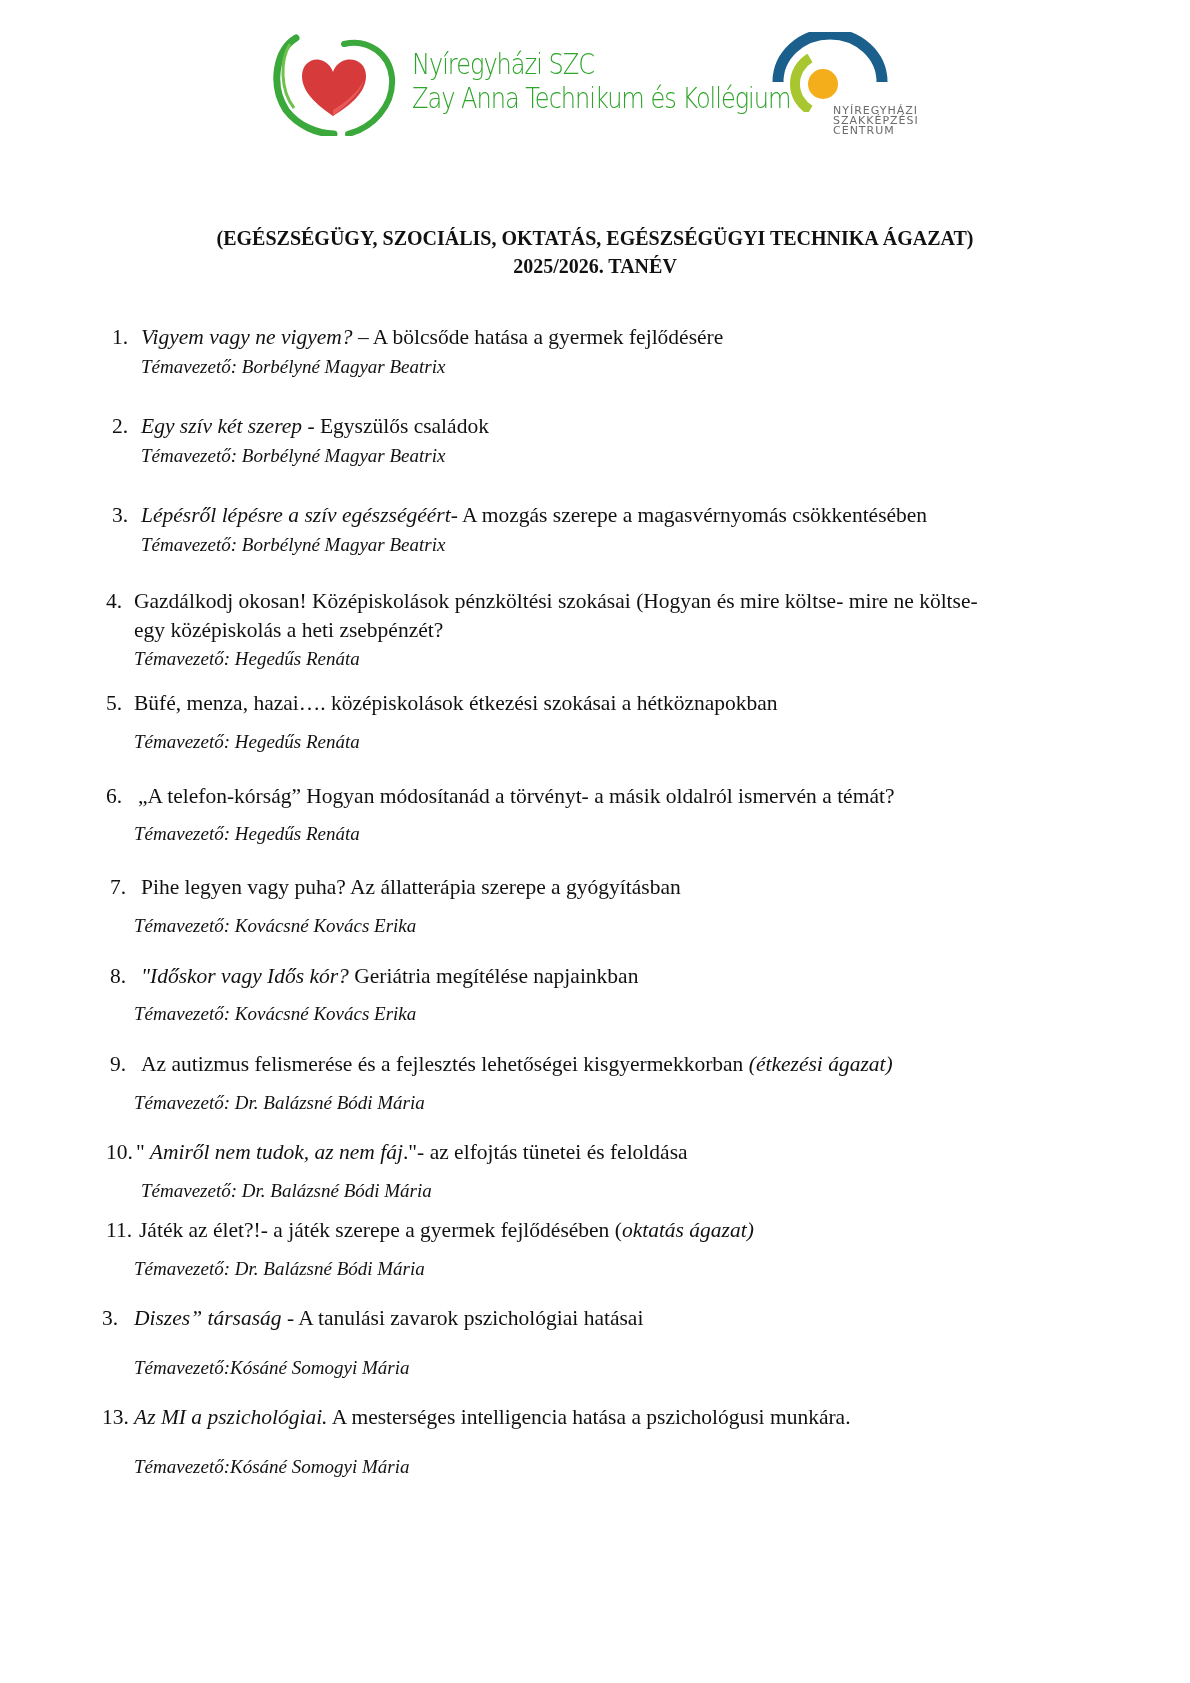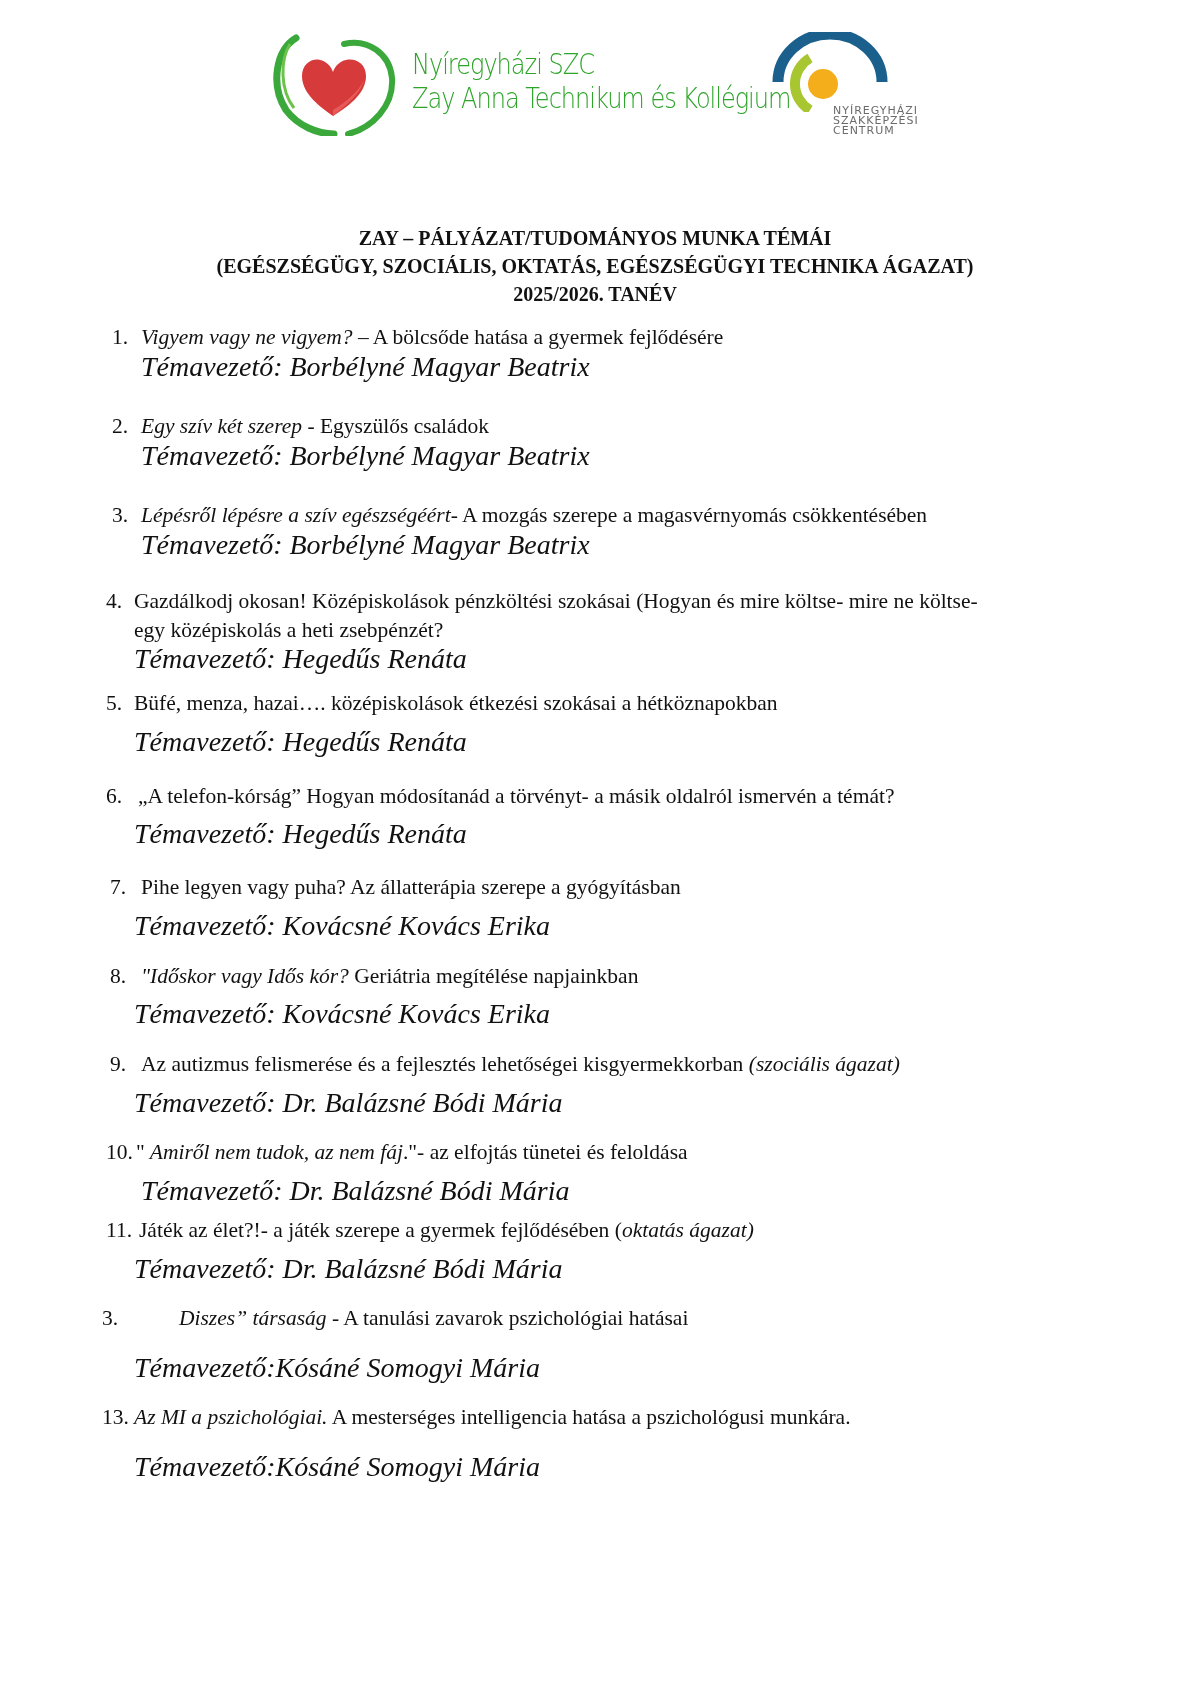--- a/index.html
+++ b/index.html
@@ -24,21 +24,21 @@
   }
   .szc-text div { height: 10px; }
   .title-block {
     position: absolute; left: 0; top: 224px; width: 1190px; text-align: center;
     font-weight: bold; font-size: 20px; line-height: 28px;
   }
   .title-block div { height: 28px; }
   .item { position: absolute; font-size: 21.5px; line-height: 30px; white-space: nowrap; }
   .num { position: absolute; }
   .i { font-style: italic; }
-  .sup { position: absolute; font-style: italic; font-size: 28px; line-height: 30px; white-space: nowrap; }
+  .sup { position: absolute; font-style: italic; font-size: 19px; line-height: 30px; white-space: nowrap; }
 </style>
 </head>
 <body>
 
 <div class="header">
   <svg class="zay-logo" viewBox="0 0 130 106">
     <path d="M28 8 C8 20 2 55 18 80 C30 96 50 104 66 104" fill="none" stroke="#3aa83a" stroke-width="7" stroke-linecap="round"></path>
     <path d="M22 14 C12 30 12 60 26 78" fill="none" stroke="#6cc24a" stroke-width="3"></path>
     <path d="M76 14 C100 8 122 24 124 48 C126 76 104 98 80 104" fill="none" stroke="#3aa83a" stroke-width="6" stroke-linecap="round"></path>
     <path d="M65 86 C48 74 34 62 34 46 C34 34 44 28 52 30 C58 31 63 36 65 42 C67 36 72 31 78 30 C88 28 98 34 98 46 C98 62 84 74 65 86 Z" fill="#d63a3a"></path>
@@ -54,21 +54,20 @@
     <circle cx="53" cy="52" r="15" fill="#f4ad1b"></circle>
   </svg>
   <div class="szc-text">
     <div>NYÍREGYHÁZI</div>
     <div>SZAKKÉPZÉSI</div>
     <div>CENTRUM</div>
   </div>
 </div>
 
 <div class="title-block">
-  <div>ZAY – PÁLYÁZAT/TUDOMÁNYOS MUNKA TÉMÁI</div>
   <div>(EGÉSZSÉGÜGY, SZOCIÁLIS, OKTATÁS, EGÉSZSÉGÜGYI TECHNIKA ÁGAZAT)</div>
   <div>2025/2026. TANÉV</div>
 </div>
 
 <div>
 
   <div class="item" style="left:112px;top:322px;">
     <span class="num" style="left:0;">1.</span>
     <span style="position:absolute;left:29px;"><span class="i">Vigyem vagy ne vigyem?</span><span> – A bölcsőde hatása a gyermek fejlődésére</span></span>
   </div>
@@ -112,39 +111,39 @@
   <div class="sup" style="left:134px;top:911px;">Témavezető: Kovácsné Kovács Erika</div>
 
   <div class="item" style="left:110px;top:961px;">
     <span class="num" style="left:0;">8.</span>
     <span style="position:absolute;left:31px;"><span class="i">"Időskor vagy Idős kór?</span><span> Geriátria megítélése napjainkban</span></span>
   </div>
   <div class="sup" style="left:134px;top:999px;">Témavezető: Kovácsné Kovács Erika</div>
 
   <div class="item" style="left:110px;top:1049px;">
     <span class="num" style="left:0;">9.</span>
-    <span style="position:absolute;left:31px;"><span>Az autizmus felismerése és a fejlesztés lehetőségei kisgyermekkorban </span><span class="i">(szociális ágazat)</span></span>
+    <span style="position:absolute;left:31px;"><span>Az autizmus felismerése és a fejlesztés lehetőségei kisgyermekkorban </span><span class="i">(étkezési ágazat)</span></span>
   </div>
   <div class="sup" style="left:134px;top:1088px;">Témavezető: Dr. Balázsné Bódi Mária</div>
 
   <div class="item" style="left:106px;top:1137px;">
     <span class="num" style="left:0;">10.</span>
     <span style="position:absolute;left:30px;"><span> "</span><span class="i"> Amiről nem tudok, az nem fáj</span><span>."- az elfojtás tünetei és feloldása</span></span>
   </div>
   <div class="sup" style="left:141px;top:1176px;">Témavezető: Dr. Balázsné Bódi Mária</div>
 
   <div class="item" style="left:106px;top:1215px;">
     <span class="num" style="left:0;">11.</span>
     <span style="position:absolute;left:33px;"><span>Játék az élet?!- a játék szerepe a gyermek fejlődésében  (</span><span class="i">oktatás ágazat)</span></span>
   </div>
   <div class="sup" style="left:134px;top:1254px;">Témavezető: Dr. Balázsné Bódi Mária</div>
 
   <div class="item" style="left:102px;top:1303px;">
     <span class="num" style="left:0;">3.</span>
-    <span style="position:absolute;left:32px;margin-left:45px;"><span class="i">Diszes” társaság</span><span> - A tanulási zavarok pszichológiai hatásai</span></span>
+    <span style="position:absolute;left:32px;"><span class="i">Diszes” társaság</span><span> - A tanulási zavarok pszichológiai hatásai</span></span>
   </div>
   <div class="sup" style="left:134px;top:1353px;">Témavezető:Kósáné Somogyi Mária</div>
 
   <div class="item" style="left:102px;top:1402px;">
     <span class="num" style="left:0;">13.</span>
     <span style="position:absolute;left:32px;"><span class="i">Az MI a pszichológiai.</span><span> A mesterséges intelligencia hatása a pszichológusi munkára.</span></span>
   </div>
   <div class="sup" style="left:134px;top:1452px;">Témavezető:Kósáné Somogyi Mária</div>
 
 </div>

